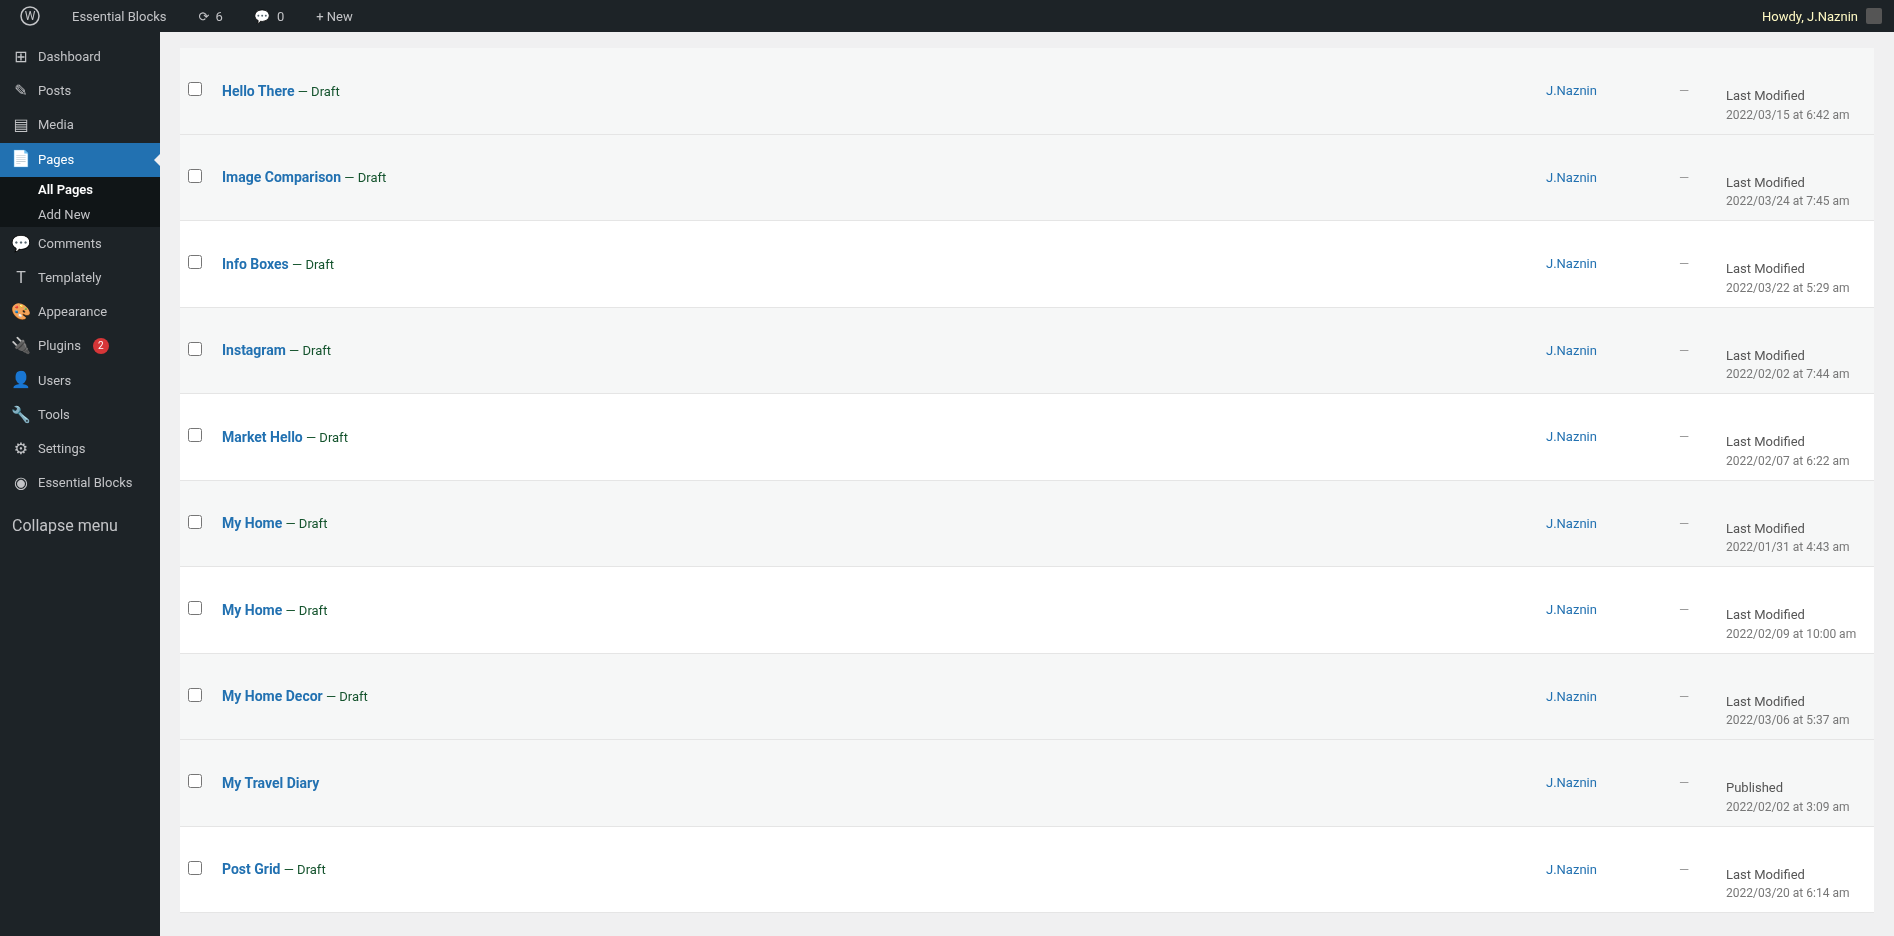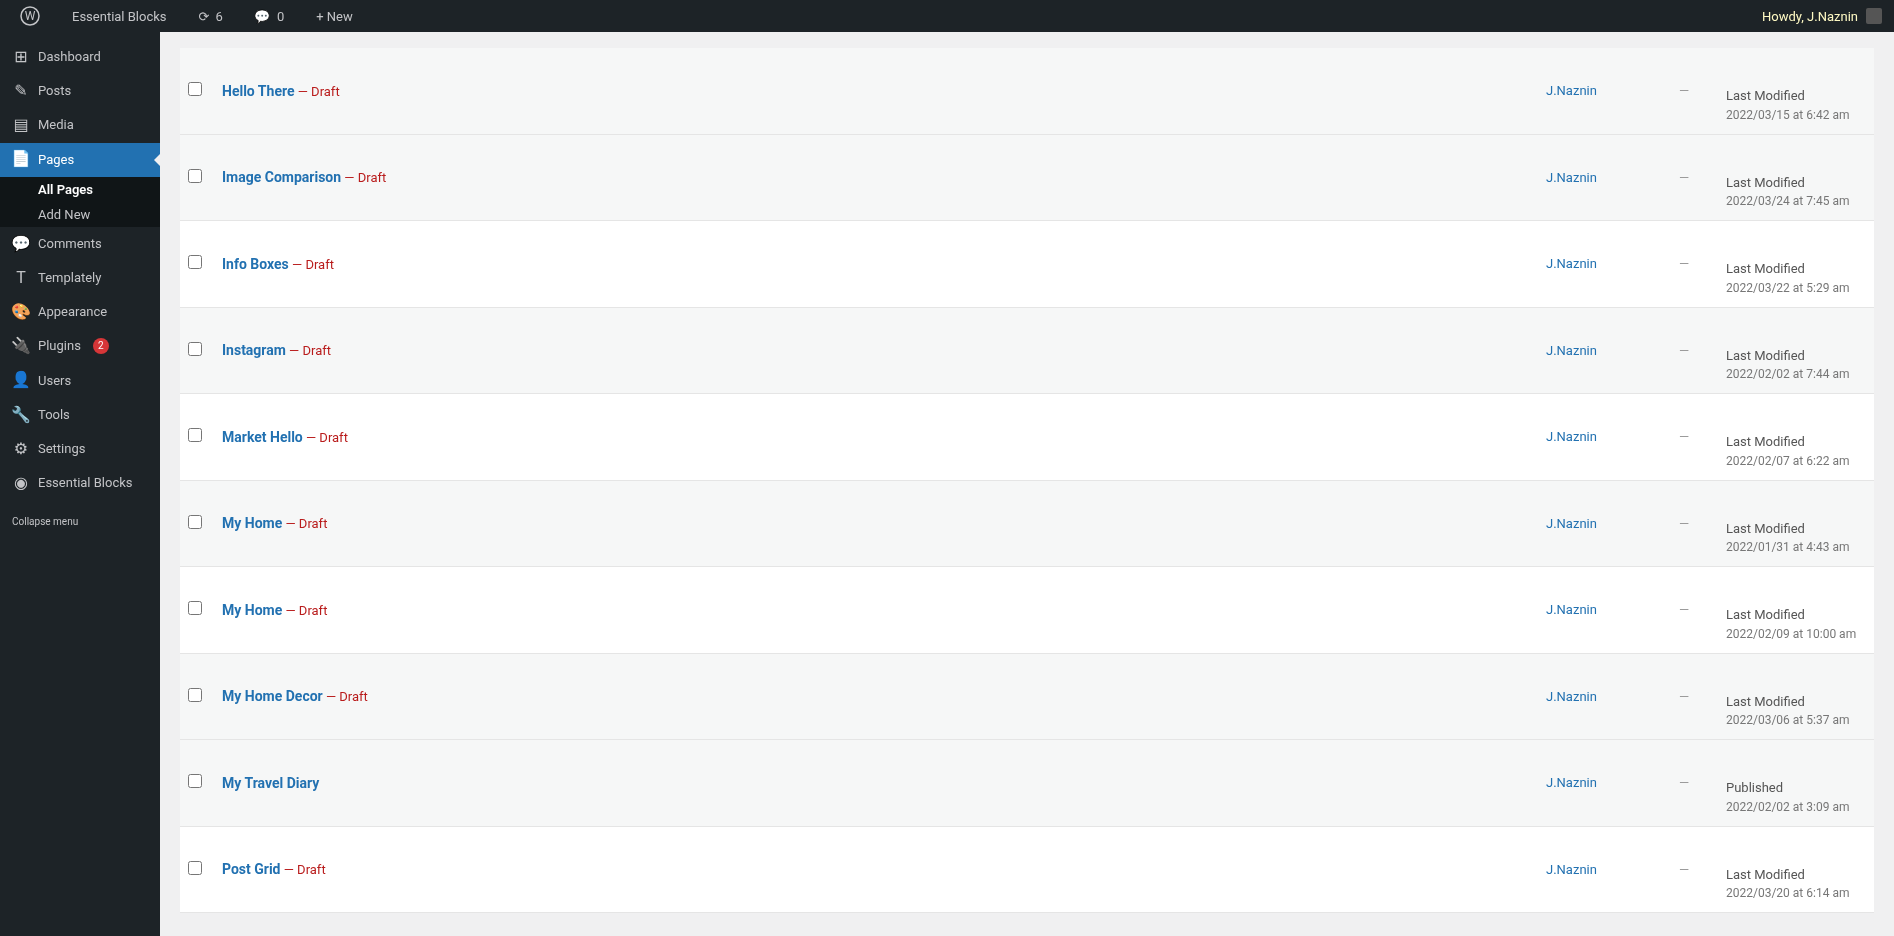--- a/index.html
+++ b/index.html
@@ -90,42 +90,42 @@
       vertical-align: middle;
       font-size: 13px;
       color: #3c434a;
     }
     .pages-table td.checkbox-col { width: 24px; padding: 10px 8px; }
     .pages-table td.title-col { }
     .pages-table td.author-col { width: 120px; color: #2271b1; }
     .pages-table td.dash-col { width: 60px; text-align: center; color: #999; }
     .pages-table td.date-col { width: 160px; color: #777; line-height: 1.5; }
     .page-title-link { color: #2271b1; text-decoration: none; font-weight: 700; font-size: 14px; }
-    .page-status { color: #b91c1c; font-weight: 400; font-size: 13px; }
+    .page-status { color: #14532d; font-weight: 400; font-size: 13px; }
     .date-label { display: block; font-size: 13px; color: #555; margin-top: 28px; }
     .date-value { display: block; font-size: 12px; color: #777; }
 
     input[type="checkbox"] { width: 14px; height: 14px; }
 
     
     .menu-item.current::after {
       content: '';
       position: absolute;
       right: 0;
       top: 50%;
       transform: translateY(-50%);
       border-top: 6px solid transparent;
       border-bottom: 6px solid transparent;
       border-right: 6px solid #f0f0f1;
     }
 
     .collapse-menu {
       padding: 8px 12px;
       color: #c3c4c7;
-      font-size: 10px;
+      font-size: 16px;
       cursor: pointer;
       margin-top: 8px;
     }
   </style>
 </head>
 <body>
 
 <div id="wpadminbar">
   <div class="adminbar-left">
     <div class="adminbar-item">

